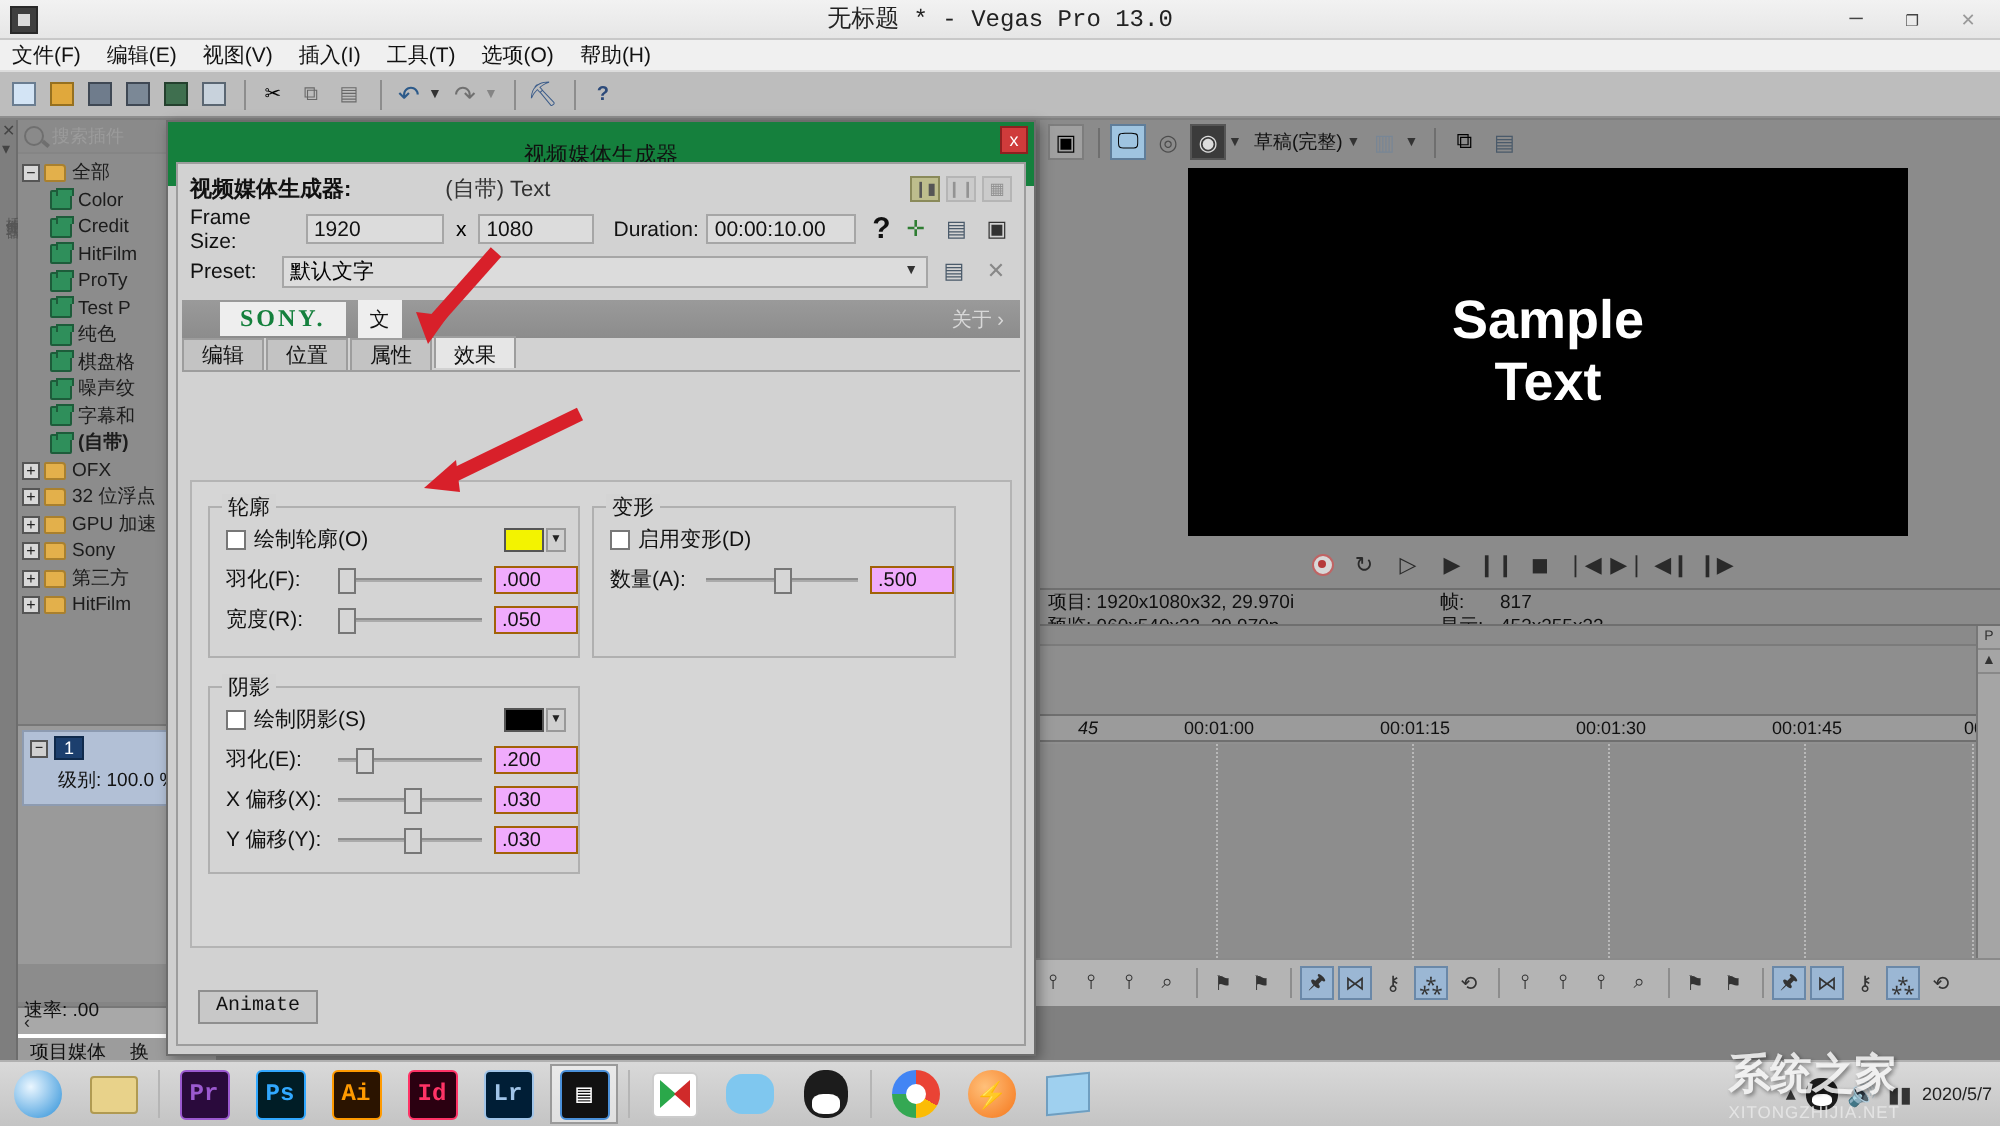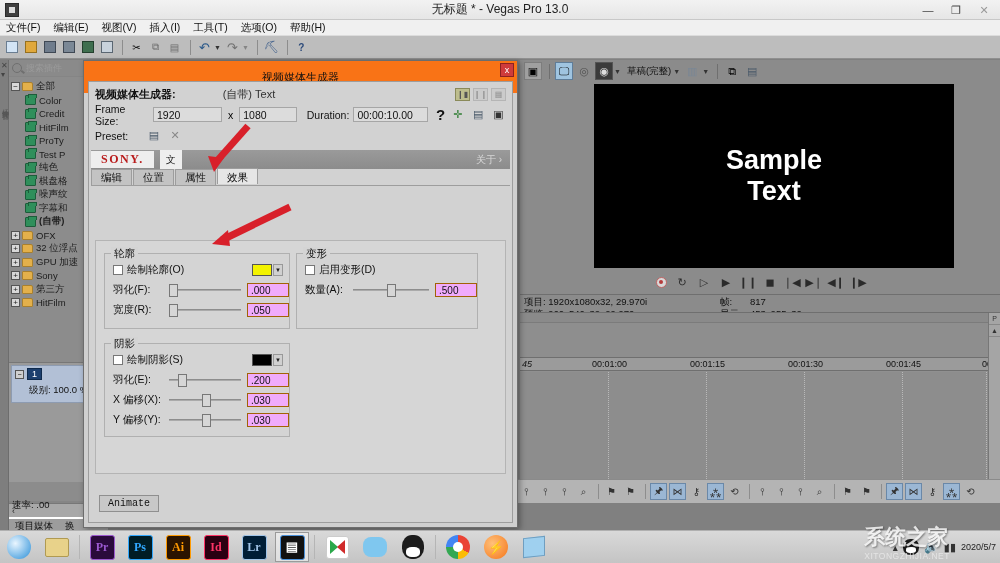--- a/index.html
+++ b/index.html
@@ -7,21 +7,21 @@
     width:1000px; height:563px; overflow:hidden;
     font-family:"Liberation Sans", sans-serif;
     font-size:11px;
     background:#808080;
     position:relative;
   }
   
   .titlebar {
     height:20px; background:linear-gradient(#f2f2f2,#e6e6e6);
     border-bottom:1px solid #c8c8c8;
-    display:flex; align-items:center; position:relative;
+    display:flex; align-items:center; position:relative;font-family:Liberation Mono, monospace;
   }
   .tb-icon {
     width:14px;height:14px;margin-left:5px;background:#3f3f3f;
     border:1px solid #2a2a2a; display:flex;align-items:center;justify-content:center;
   }
   .tb-icon i { display:block;width:6px;height:6px;background:#dcdcdc; }
   .tb-title {
     position:absolute;left:0;right:0;text-align:center;
     font-size:12px;color:#222;
   }
@@ -138,21 +138,21 @@
   .bb{width:17px;height:17px;margin-right:2px;display:flex;align-items:center;justify-content:center;
       font-size:10px;color:#333;}
   .bb.on{background:#9bb7d4;border:1px solid #6a88a8;}
   .bsep{width:1px;height:15px;background:#8d8d8d;margin:0 4px;}
 
   
   .dialog{
     position:absolute;left:83px;top:60px;width:435px;height:468px;background:#cfcfcf;
     border:1px solid #6d6d6d;box-shadow:2px 2px 6px rgba(0,0,0,.35);
   }
-  .dlg-title{height:32px;background:#f97316;position:relative;display:flex;align-items:center;
+  .dlg-title{height:32px;background:#15803d;position:relative;display:flex;align-items:center;
              justify-content:center;}
   .dlg-title span{font-size:11px;color:#111;}
   .dlg-close{position:absolute;right:3px;top:2px;width:14px;height:14px;background:#cf3b3b;
              color:#fff;font-size:9px;display:flex;align-items:center;justify-content:center;
              border:1px solid #8d2020;}
   .dlg-body{position:absolute;left:4px;top:20px;right:4px;bottom:4px;background:#d2d2d2;
             border:1px solid #9d9d9d;}
   .hdr{padding:4px 6px 0 6px;}
   .hdr-row1{display:flex;align-items:center;height:16px;gap:44px;}
   .hdr-row1 .bold{font-weight:bold;font-size:11px;color:#111;}
@@ -169,22 +169,22 @@
   .qmark{font-size:15px;font-weight:bold;color:#111;margin-left:8px;}
   .hdr-ico2{width:16px;height:15px;display:flex;align-items:center;justify-content:center;
             margin-left:5px;font-size:11px;}
   .hdr-row3{display:flex;align-items:center;height:19px;margin-top:2px;}
   .preset-combo{flex:1;background:#dcdcdc;border:1px solid #a6a6a6;height:16px;display:flex;
                 align-items:center;padding:0 3px;font-size:10.5px;position:relative;}
   .preset-combo .arr{position:absolute;right:4px;font-size:7px;color:#333;}
   
   .sonybar{margin:5px 2px 0 2px;height:19px;background:linear-gradient(#9a9a9a,#8c8c8c);
            display:flex;align-items:center;position:relative;}
-  .sonylogo{background:#eee;color:#b91c1c;font-weight:bold;font-size:12px;letter-spacing:1.5px;
-            padding:1px 10px;margin-left:0;font-family:"Liberation Serif",serif;}
+  .sonylogo{background:#eee;color:#15803d;font-weight:bold;font-size:12px;letter-spacing:1.5px;
+            padding:1px 10px;margin-left:19px;font-family:"Liberation Serif",serif;}
   .sonytab{background:#eee;width:22px;height:19px;margin-left:6px;display:flex;align-items:center;
            justify-content:center;font-size:10px;color:#111;}
   .sonyabout{margin-left:auto;margin-right:8px;font-size:10px;color:#d8d8d8;}
   
   .tabs{display:flex;margin:0 2px;border-bottom:1px solid #9d9d9d;height:17px;background:#d2d2d2;}
   .tab{padding:1px 9px 0 9px;font-size:10.5px;color:#111;background:#c3c3c3;border:1px solid #9d9d9d;
        border-bottom:none;margin-right:1px;}
   .tab.active{background:#e6e6e6;position:relative;top:-1px;padding-top:2px;}
   .tabpanel{position:absolute;left:6px;right:6px;top:158px;bottom:48px;background:#d6d6d6;
             border:1px solid #b4b4b4;}
@@ -212,21 +212,21 @@
   
   .arrow{position:absolute;pointer-events:none;}
 
   
   .taskbar{position:absolute;left:0;bottom:0;width:1000px;height:33px;
            background:linear-gradient(#d9d9d9,#c4c4c4);border-top:1px solid #b0b0b0;
            display:flex;align-items:center;}
   .tk{width:34px;height:30px;margin:0 2px;display:flex;align-items:center;justify-content:center;
       position:relative;}
   .tk .adobe{width:25px;height:25px;border-radius:3px;display:flex;align-items:center;
-             justify-content:center;font-weight:bold;font-size:12px;font-family:Liberation Serif, serif;}
+             justify-content:center;font-weight:bold;font-size:12px;font-family:Liberation Mono, monospace;}
   .tksep{width:1px;height:24px;background:#b5b5b5;margin:0 3px;}
   .tk.active{border:1px solid #9a9a9a;background:rgba(255,255,255,.45);}
   .tray{margin-left:auto;display:flex;align-items:center;padding-right:4px;gap:5px;}
   .traytext{font-size:9px;color:#222;text-align:right;line-height:11px;}
   .wm{position:absolute;right:50px;bottom:2px;opacity:.85;}
   .wm .big{font-size:21px;font-weight:bold;color:#f5f5f5;text-shadow:1px 1px 2px rgba(0,0,0,.5);
            font-family:"Liberation Serif",serif;}
   .wm .small{font-size:8.5px;color:#e9e9e9;letter-spacing:.5px;text-align:right;}
 </style>
 </head>
@@ -444,21 +444,21 @@
         <div class="c2">显示:</div>
         <div>453x255x32</div>
       </div>
     </div>
   </div>
 
   <div class="timeline">
     <div class="tl-top"></div>
     <div class="tl-blank"></div>
     <div class="tl-ruler" id="tl-ruler">
-        <div class="tl-tick" style="left: 2px; font-style: italic;">45</div>
+        <div class="tl-tick" style="left: 19px; font-style: italic;">45</div>
         <div class="tl-tick" style="left: 72px;">00:01:00</div>
         <div class="tl-tick" style="left: 170px;">00:01:15</div>
         <div class="tl-tick" style="left: 268px;">00:01:30</div>
         <div class="tl-tick" style="left: 366px;">00:01:45</div>
         <div class="tl-tick" style="left: 462px;">00:0</div>
       </div>
     <div class="tl-body" id="tl-body">
         <div class="tl-gl" style="left: 88px;"></div>
         <div class="tl-gl" style="left: 186px;"></div>
         <div class="tl-gl" style="left: 284px;"></div>
@@ -526,20 +526,24 @@
         <div class="inp" style="width:60px">1080</div>
         <span class="lbl" style="margin-left:10px">Duration:</span>
         <div class="inp" style="width:78px">00:00:10.00</div>
         <span class="qmark">?</span>
         <span class="hdr-ico2" style="color:#2e7d32">✛</span>
         <span class="hdr-ico2" style="color:#4a5a6a">▤</span>
         <span class="hdr-ico2" style="color:#333">▣</span>
       </div>
       <div class="hdr-row3">
         <span class="lbl" style="width:42px">Preset:</span>
+        <div class="preset-combo">
+          <span>默认文字</span>
+          <span class="arr">▼</span>
+        </div>
         <span class="hdr-ico2" style="color:#4a5a6a">▤</span>
         <span class="hdr-ico2" style="color:#888">✕</span>
       </div>
     </div>
 
     <div class="sonybar">
       <div class="sonylogo">SONY.</div>
       <div class="sonytab">文</div>
       <div class="sonyabout">关于 ›</div>
     </div>

